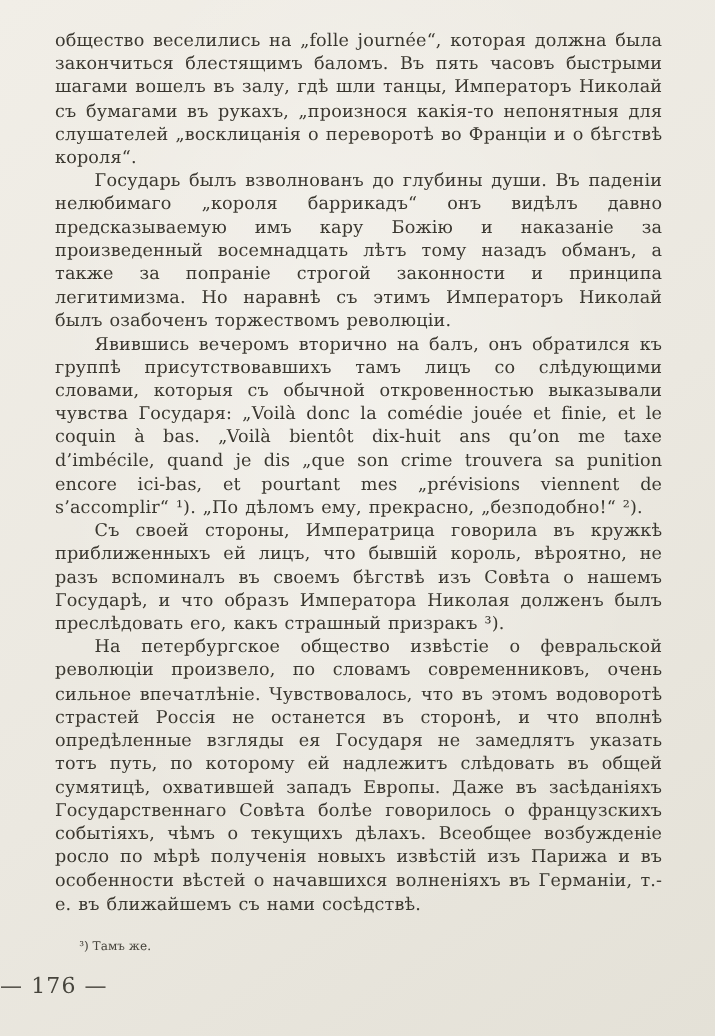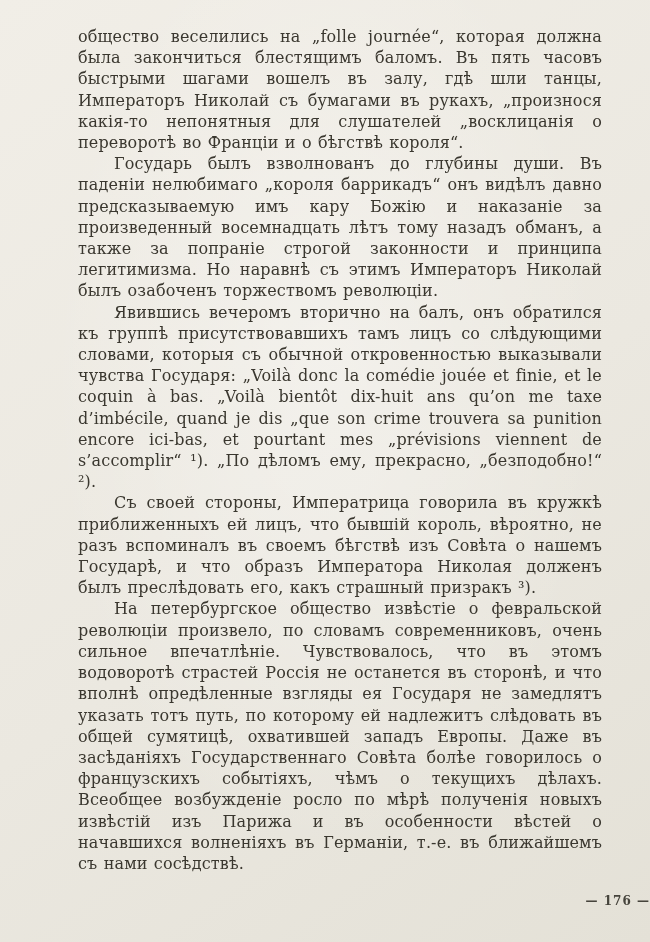--- a/index.html
+++ b/index.html
@@ -12,21 +12,21 @@
     background: #e9e6de;
     font-family: "DejaVu Serif", "Liberation Serif", serif;
     color: #3a372f;
   }
   .page {
     position: absolute;
     inset: 0;
     background:
       radial-gradient(ellipse at 50% 40%, rgba(255,255,255,0.35) 0%, rgba(255,255,255,0) 60%),
       linear-gradient(145deg, #f1eee7 0%, #ebe8e0 55%, #e4e1d7 100%);
-    padding: 26px 48px 0 78px;
+    padding: 26px 48px 0 50px;
   }
   .body-text {
     font-size: 16px;
     line-height: 21.2px;
     text-align: justify;
     letter-spacing: 0.15px;
     word-spacing: 1px;
   }
   .body-text p {
     margin: 0;
@@ -44,38 +44,38 @@
   }
   .footnotes p {
     margin: 0;
     text-indent: 22px;
   }
   .page-number {
     position: absolute;
     left: 0;
     right: 0;
     bottom: 34px;
-    text-align: right;
-    font-size: 12px;
+    text-align: left;
+    font-size: 20px;
     letter-spacing: 1px;
     color: #46443c;
-    font-weight: bold;
   }
 </style>
 </head>
 <body>
 
 <div class="page">
 
   <div class="body-text">
     <p class="no-indent">общество веселились на „folle journée“, которая должна была закончиться блестящимъ баломъ. Въ пять часовъ быстрыми шагами вошелъ въ залу, гдѣ шли танцы, Императоръ Николай съ бумагами въ рукахъ, „произнося какія-то непонятныя для слушателей „восклицанія о переворотѣ во Франціи и о бѣгствѣ короля“.</p>
     <p>Государь былъ взволнованъ до глубины души. Въ паденіи нелюбимаго „короля баррикадъ“ онъ видѣлъ давно предсказываемую имъ кару Божію и наказаніе за произведенный восемнадцать лѣтъ тому назадъ обманъ, а также за попраніе строгой законности и принципа легитимизма. Но наравнѣ съ этимъ Императоръ Николай былъ озабоченъ торжествомъ революціи.</p>
     <p>Явившись вечеромъ вторично на балъ, онъ обратился къ группѣ присутствовавшихъ тамъ лицъ со слѣдующими словами, которыя съ обычной откровенностью выказывали чувства Государя: „Voilà donc la comédie jouée et finie, et le coquin à bas. „Voilà bientôt dix-huit ans qu’on me taxe d’imbécile, quand je dis „que son crime trouvera sa punition encore ici-bas, et pourtant mes „prévisions viennent de s’accomplir“ ¹). „По дѣломъ ему, прекрасно, „безподобно!“ ²).</p>
     <p>Съ своей стороны, Императрица говорила въ кружкѣ приближенныхъ ей лицъ, что бывшій король, вѣроятно, не разъ вспоминалъ въ своемъ бѣгствѣ изъ Совѣта о нашемъ Государѣ, и что образъ Императора Николая долженъ былъ преслѣдовать его, какъ страшный призракъ ³).</p>
     <p>На петербургское общество извѣстіе о февральской революціи произвело, по словамъ современниковъ, очень сильное впечатлѣніе. Чувствовалось, что въ этомъ водоворотѣ страстей Россія не останется въ сторонѣ, и что вполнѣ опредѣленные взгляды ея Государя не замедлятъ указать тотъ путь, по которому ей надлежитъ слѣдовать въ общей сумятицѣ, охватившей западъ Европы. Даже въ засѣданіяхъ Государственнаго Совѣта болѣе говорилось о французскихъ событіяхъ, чѣмъ о текущихъ дѣлахъ. Всеобщее возбужденіе росло по мѣрѣ полученія новыхъ извѣстій изъ Парижа и въ особенности вѣстей о начавшихся волненіяхъ въ Германіи, т.-е. въ ближайшемъ съ нами сосѣдствѣ.</p>
   </div>
 
   <div class="footnotes">
+    <p>³) Тамъ же.</p>
   </div>
 
   <div class="page-number">— 176 —</div>
 
 </div>
 
 </body></html>

